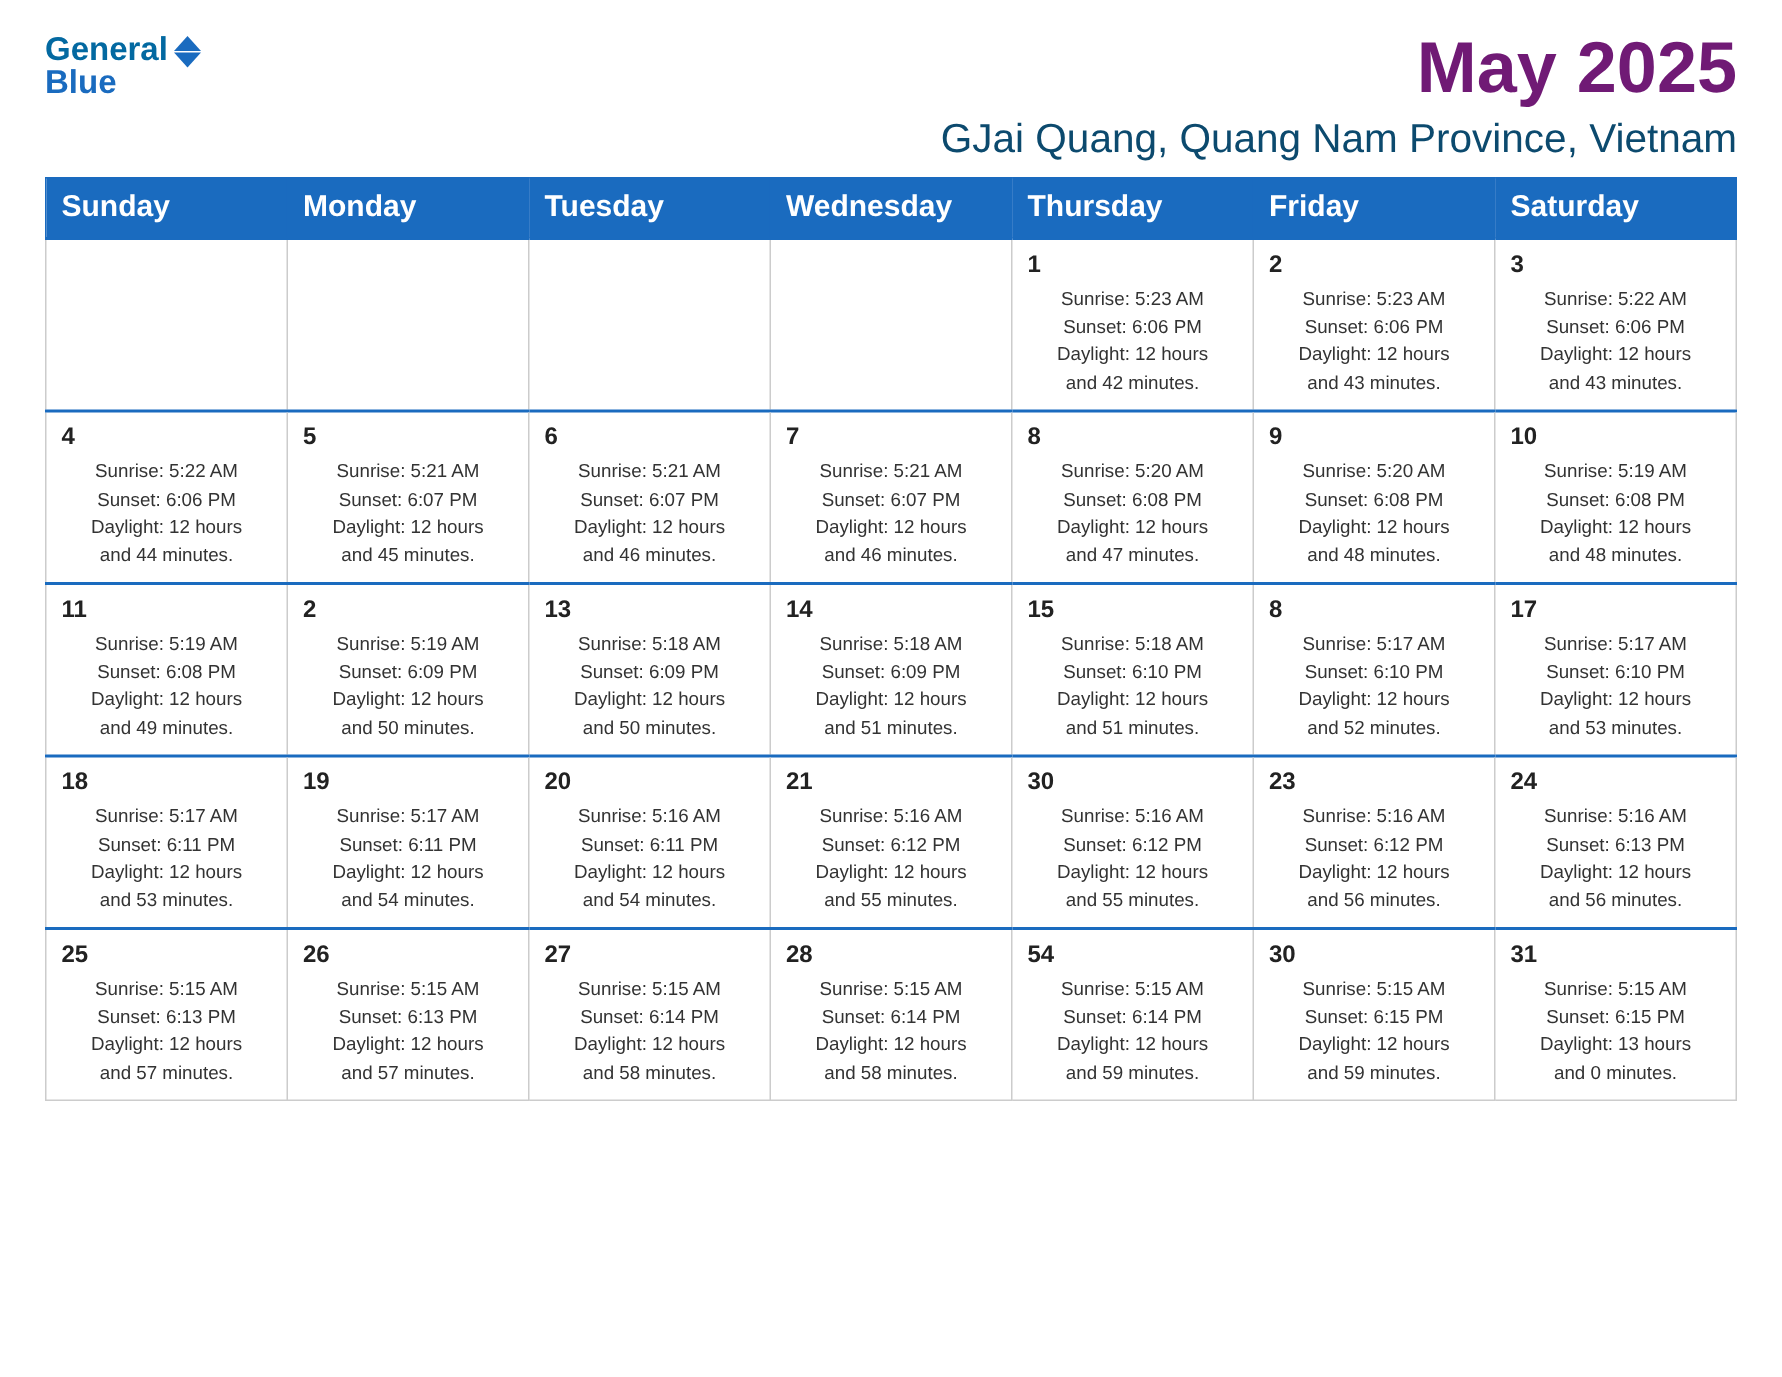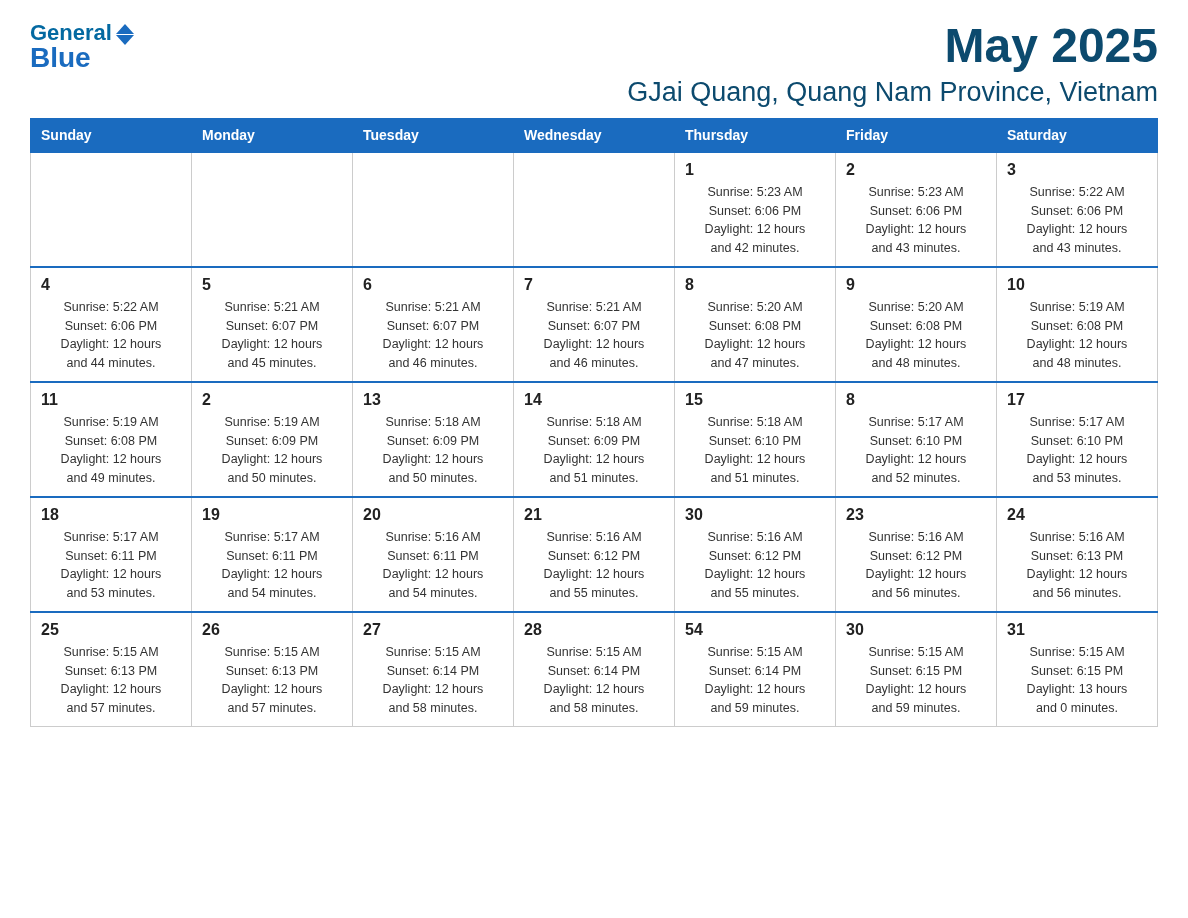--- a/index.html
+++ b/index.html
@@ -20,47 +20,47 @@
       display: flex;
       align-items: center;
       gap: 4px;
     }
     .logo-text-general {
       font-size: 22px;
       font-weight: bold;
       color: #0369a1;
     }
     .logo-text-blue {
-      font-size: 28px;
+      font-size: 22px;
       font-weight: bold;
       color: #1a6bbf;
     }
     .title-area {
       text-align: right;
     }
     .month-year {
       font-size: 48px;
       font-weight: bold;
-      color: #0c4a6e;
+      color: #701a75;
       line-height: 1.1;
     }
     .location {
       font-size: 27px;
       color: #0c4a6e;
       margin-top: 4px;
     }
     .calendar {
       width: 100%;
       border-collapse: collapse;
       margin-top: 10px;
     }
     .calendar th {
       background-color: #1a6bbf;
       color: #fff;
-      font-size: 14px;
+      font-size: 20px;
       font-weight: bold;
       padding: 8px 10px;
       text-align: left;
       border: 1px solid #1a6bbf;
     }
     .calendar td {
       border: 1px solid #ccc;
       vertical-align: top;
       padding: 8px 10px;
       width: calc(100% / 7);

